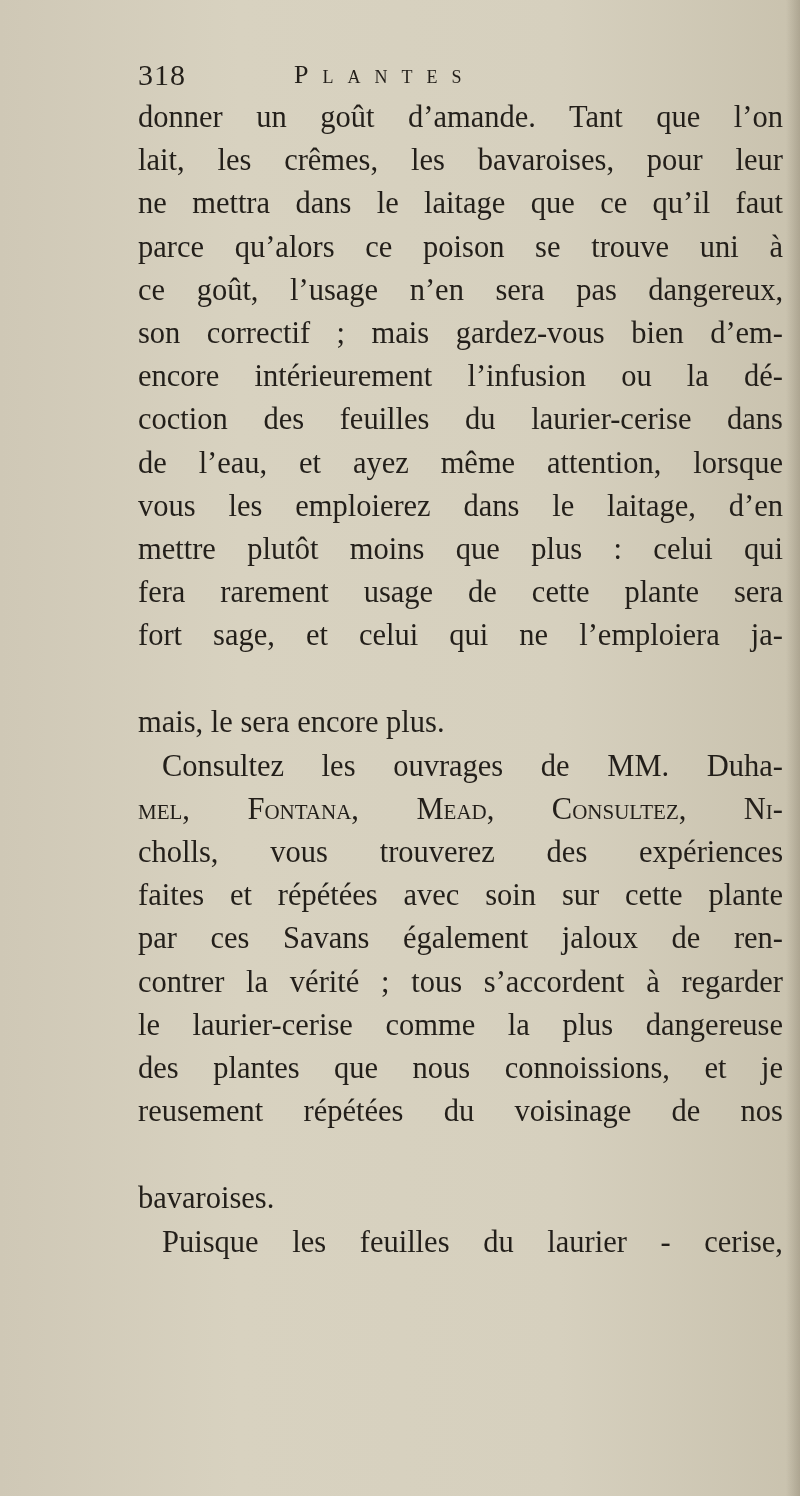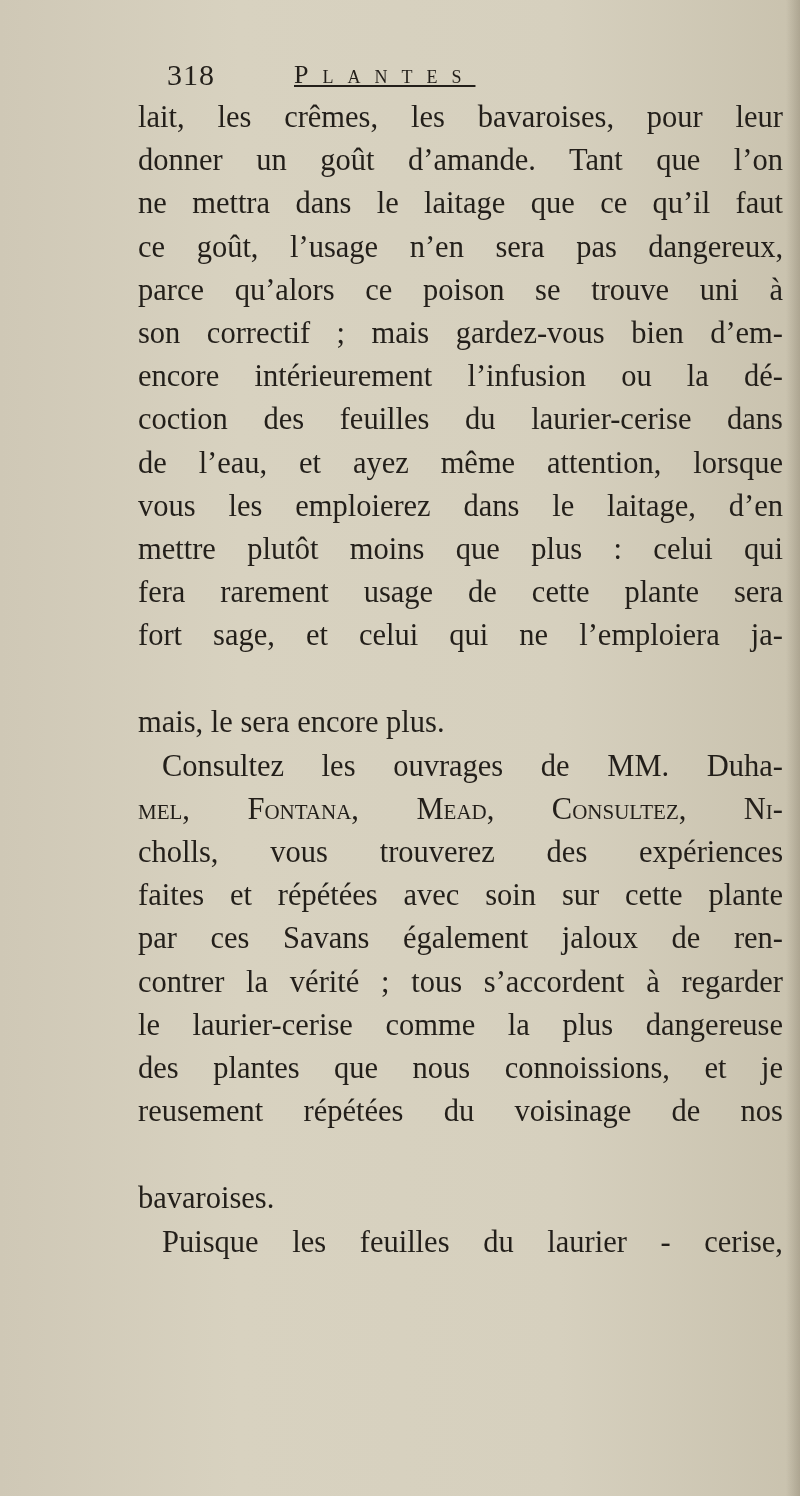--- a/index.html
+++ b/index.html
@@ -12,25 +12,25 @@
   }
   .page-edge {
     position:absolute; top:0; right:0; width:14px; height:1496px;
     background: linear-gradient(90deg, rgba(0,0,0,0) 0%, rgba(90,80,60,0.25) 100%);
   }
   .header {
     position:absolute; top:58px; left:138px; width:640px; height:40px;
   }
   .page-number {
     position:absolute; left:0; top:0;
-    font-size:30px; letter-spacing:1px;margin-left:29px;
+    font-size:30px; letter-spacing:1px;
   }
   .running-title {
     position:absolute; left:156px; top:2px;
-    font-size:26px; font-variant: small-caps; letter-spacing:14px;text-decoration:underline;
+    font-size:26px; font-variant: small-caps; letter-spacing:14px;
   }
   .body-text {
     position:absolute; top:96px; left:138px; width:645px;
   }
   .line {
     display:block; height:43.2px; line-height:43.2px;
     font-size:30.5px; white-space:nowrap;
     text-align:justify; text-align-last:justify;
   }
   .line.last { text-align-last:left;margin-top:44px; }
@@ -42,25 +42,25 @@
 <body>
 
 <div class="page-edge"></div>
 
 <div class="header">
   <span class="page-number">318</span>
   <span class="running-title">Plantes</span>
 </div>
 
 <div class="body-text">
+  <span class="line">donner un goût d’amande. Tant que l’on</span>
   <span class="line">lait, les crêmes, les bavaroises, pour leur</span>
-  <span class="line">donner un goût d’amande. Tant que l’on</span>
   <span class="line">ne mettra dans le laitage que ce qu’il faut</span>
+  <span class="line">parce qu’alors ce poison se trouve uni à</span>
   <span class="line">ce goût, l’usage n’en sera pas dangereux,</span>
-  <span class="line">parce qu’alors ce poison se trouve uni à</span>
   <span class="line">son correctif ; mais gardez-vous bien d’em-</span>
   <span class="line">encore intérieurement l’infusion ou la dé-</span>
   <span class="line">coction des feuilles du laurier-cerise dans</span>
   <span class="line">de l’eau, et ayez même attention, lorsque</span>
   <span class="line">vous les emploierez dans le laitage, d’en</span>
   <span class="line">mettre plutôt moins que plus : celui qui</span>
   <span class="line">fera rarement usage de cette plante sera</span>
   <span class="line">fort sage, et celui qui ne l’emploiera ja-</span>
   <span class="line last">mais, le sera encore plus.</span>
   <span class="line indent">Consultez les ouvrages de MM. Duha-</span>

